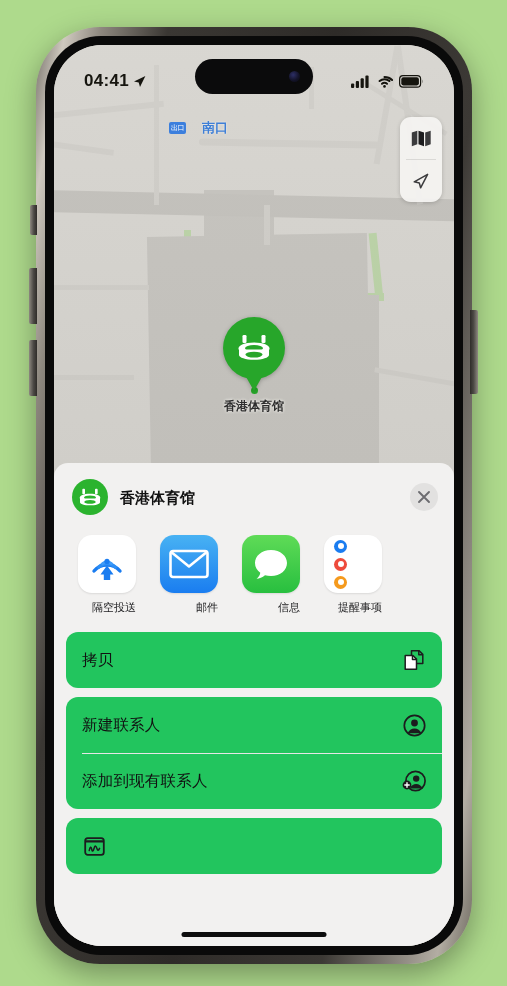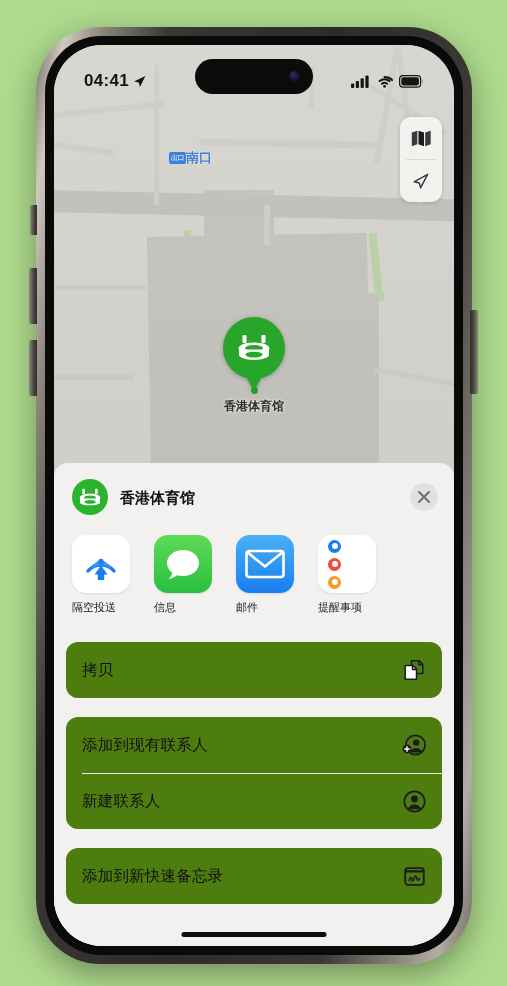--- a/index.html
+++ b/index.html
@@ -91,22 +91,22 @@
     display: flex; align-items: center; justify-content: flex-end;
     padding-right: 13px;
   }
   #island-camera {
     width: 11px; height: 11px; border-radius: 50%;
     background: radial-gradient(circle at 38% 35%, #2d2f66 0%, #14142a 55%, #08080f 100%);
   }
 
   
   #transit-label {
-    position: absolute; left: 115px; top: 104px;
-    display: flex; align-items: center; gap: 0; z-index: 20; text-align: center;
+    position: absolute; left: 115px; top: 74px;
+    display: flex; align-items: center; gap: 16px; z-index: 20; text-align: center;
   }
   #transit-badge {
     background: #3c7fdd; color: #fff;
     font-size: 7px; line-height: 10px;
     padding: 1px 2px; border-radius: 2px;
     letter-spacing: -.5px;
   }
   #transit-name {
     color: #3f7fd6; font-size: 13px; font-weight: bold;
     text-shadow: 0 0 2px rgba(255,255,255,.7);
@@ -199,21 +199,21 @@
   }
 
   
   #app-row {
     display: flex; gap: 18px;
     padding: 6px 6px 8px 6px;
     overflow: hidden;
   }
   .app-item {
     width: 64px; flex-shrink: 0;
-    display: flex; flex-direction: column; align-items: flex-start;
+    display: flex; flex-direction: column; align-items: flex-end;
     position: relative;
   }
   .app-icon {
     width: 58px; height: 58px; border-radius: 14px;
     overflow: hidden; position: relative;
     box-shadow: 0 1px 2px rgba(0,0,0,.10);
   }
   .app-label {
     margin-top: 7px; font-size: 11px; color: #1c1c1e;
     white-space: nowrap;
@@ -254,23 +254,23 @@
     display: flex; flex-direction: column; justify-content: center;
     padding-left: 10px; gap: 5px;
   }
   .rem-dot { width: 13px; height: 13px; border-radius: 50%; position: relative; }
   .rem-dot::after {
     content: ""; position: absolute; inset: 3.5px; border-radius: 50%; background: #fff;
   }
 
   
   .action-group {
-    background: #4d7c0f;
+    background: #22c55e;
     border-radius: 12px;
-    margin-top: 19px;
+    margin-top: 9px;
     overflow: hidden;
   }
   .action-row {
     height: 56px;
     display: flex; align-items: center;
     padding: 0 16px;
     position: relative;
   }
   .action-row + .action-row::before {
     content: "";
@@ -432,36 +432,36 @@
             <path d="M16.6 20.6 A6.6 6.6 0 0 1 25.4 20.6" stroke="#3f9bf8" stroke-width="3" fill="none" stroke-linecap="round"></path>
             <circle cx="21" cy="18.4" r="2.6" fill="#1a7cf0"></circle>
             <path d="M21 22.5 L27.5 31.5 L14.5 31.5 Z" fill="#1a7cf0"></path>
             <rect x="17.8" y="31" width="6.4" height="6" fill="#1a7cf0"></rect>
           </svg>
         </div>
         <div class="app-label">隔空投送</div>
       </div>
 
       <div class="app-item">
-        <div class="app-icon" id="icon-messages">
-          <svg width="40" height="40" viewBox="0 0 40 40">
-            <path d="M20 6 C29.5 6 36 12 36 19 C36 26 29.5 32 20 32 C17.8 32 15.8 31.7 14 31.2 C11.5 33.3 8.2 34.6 5.6 34.8 C7.6 33.1 9 31.1 9.3 28.8 C6 26.4 4 23 4 19 C4 12 10.5 6 20 6 Z" fill="#ffffff"></path>
-          </svg>
-        </div>
-        <div class="app-label">信息</div>
-      </div>
-
-      <div class="app-item">
         <div class="app-icon" id="icon-mail">
           <svg width="40" height="30" viewBox="0 0 40 30">
             <rect x="1.5" y="2" width="37" height="26" rx="2.5" fill="none" stroke="#ffffff" stroke-width="2.6"></rect>
             <path d="M2.8 3.6 L20 17.5 L37.2 3.6" fill="none" stroke="#ffffff" stroke-width="2.6" stroke-linejoin="round"></path>
           </svg>
         </div>
         <div class="app-label">邮件</div>
+      </div>
+
+      <div class="app-item">
+        <div class="app-icon" id="icon-messages">
+          <svg width="40" height="40" viewBox="0 0 40 40">
+            <path d="M20 6 C29.5 6 36 12 36 19 C36 26 29.5 32 20 32 C17.8 32 15.8 31.7 14 31.2 C11.5 33.3 8.2 34.6 5.6 34.8 C7.6 33.1 9 31.1 9.3 28.8 C6 26.4 4 23 4 19 C4 12 10.5 6 20 6 Z" fill="#ffffff"></path>
+          </svg>
+        </div>
+        <div class="app-label">信息</div>
       </div>
 
 
       <div class="app-item">
         <div class="app-icon" id="icon-reminders">
           <div class="rem-dot" style="background:#1a7cf0;"></div>
           <div class="rem-dot" style="background:#ee4b3c;"></div>
           <div class="rem-dot" style="background:#f59a1d;"></div>
         </div>
         <div class="app-label">提醒事项</div>
@@ -478,46 +478,45 @@
             <path d="M15.8 1.8 L15.8 5.8 L19.8 5.8" fill="none" stroke="#1c1c1e" stroke-width="1.5" stroke-linejoin="round"></path>
             <path d="M2.2 6.5 L9.9 6.5 L13.5 10.1 L13.5 20.2 L2.2 20.2 Z" fill="#ffffff" stroke="#1c1c1e" stroke-width="1.5" stroke-linejoin="round"></path>
             <path d="M9.5 6.5 L9.5 10.5 L13.5 10.5" fill="none" stroke="#1c1c1e" stroke-width="1.5" stroke-linejoin="round"></path>
           </svg>
         </span>
       </div>
     </div>
 
     <div class="action-group">
       <div class="action-row">
+        <span class="action-label">新建联系人</span>
+        <span class="action-icon">
+          <svg width="23" height="23" viewBox="0 0 23 23">
+            <circle cx="11.5" cy="11.5" r="10.2" fill="none" stroke="#1c1c1e" stroke-width="1.7"></circle>
+            <circle cx="11.5" cy="9" r="3.4" fill="#1c1c1e"></circle>
+            <path d="M4.6 19.3 C5.9 16.1 8.4 14.4 11.5 14.4 C14.6 14.4 17.1 16.1 18.4 19.3" fill="#1c1c1e"></path>
+          </svg>
+        </span>
+      </div>
+      <div class="action-row">
         <span class="action-label">添加到现有联系人</span>
         <span class="action-icon">
           <svg width="24" height="23" viewBox="0 0 24 23">
             <circle cx="13.5" cy="11" r="9.6" fill="none" stroke="#1c1c1e" stroke-width="1.7"></circle>
             <circle cx="14.2" cy="8.6" r="3.2" fill="#1c1c1e"></circle>
             <path d="M7.8 18.5 C9.0 15.7 11.4 14 14.2 14 C17.0 14 19.4 15.7 20.6 18.5" fill="#1c1c1e"></path>
             <circle cx="5" cy="15" r="4.4" fill="#1c1c1e"></circle>
             <path d="M5 12.8 L5 17.2 M2.8 15 L7.2 15" stroke="#ffffff" stroke-width="1.4" stroke-linecap="round"></path>
           </svg>
         </span>
       </div>
-      <div class="action-row">
-        <span class="action-label">新建联系人</span>
-        <span class="action-icon">
-          <svg width="23" height="23" viewBox="0 0 23 23">
-            <circle cx="11.5" cy="11.5" r="10.2" fill="none" stroke="#1c1c1e" stroke-width="1.7"></circle>
-            <circle cx="11.5" cy="9" r="3.4" fill="#1c1c1e"></circle>
-            <path d="M4.6 19.3 C5.9 16.1 8.4 14.4 11.5 14.4 C14.6 14.4 17.1 16.1 18.4 19.3" fill="#1c1c1e"></path>
-          </svg>
-        </span>
-      </div>
     </div>
 
     <div class="action-group">
       <div class="action-row">
-        <span class="action-label">添加到新快速备忘录</span>
         <span class="action-icon">
           <svg width="21" height="21" viewBox="0 0 21 21">
             <rect x="1.2" y="2.2" width="18.6" height="16.6" rx="2.6" fill="none" stroke="#1c1c1e" stroke-width="1.8"></rect>
             <path d="M1.2 5.4 L19.8 5.4" stroke="#1c1c1e" stroke-width="2.4"></path>
             <path d="M5.2 14.6 C6.0 10.5 7.0 10.3 7.7 13.4 C8.3 16.0 9.2 15.4 10.2 12.0 C11.0 9.2 12.1 9.6 13 12.8 C13.6 14.8 14.4 14.8 15.6 12.4" fill="none" stroke="#1c1c1e" stroke-width="1.5" stroke-linecap="round" stroke-linejoin="round"></path>
           </svg>
         </span>
       </div>
     </div>
 

